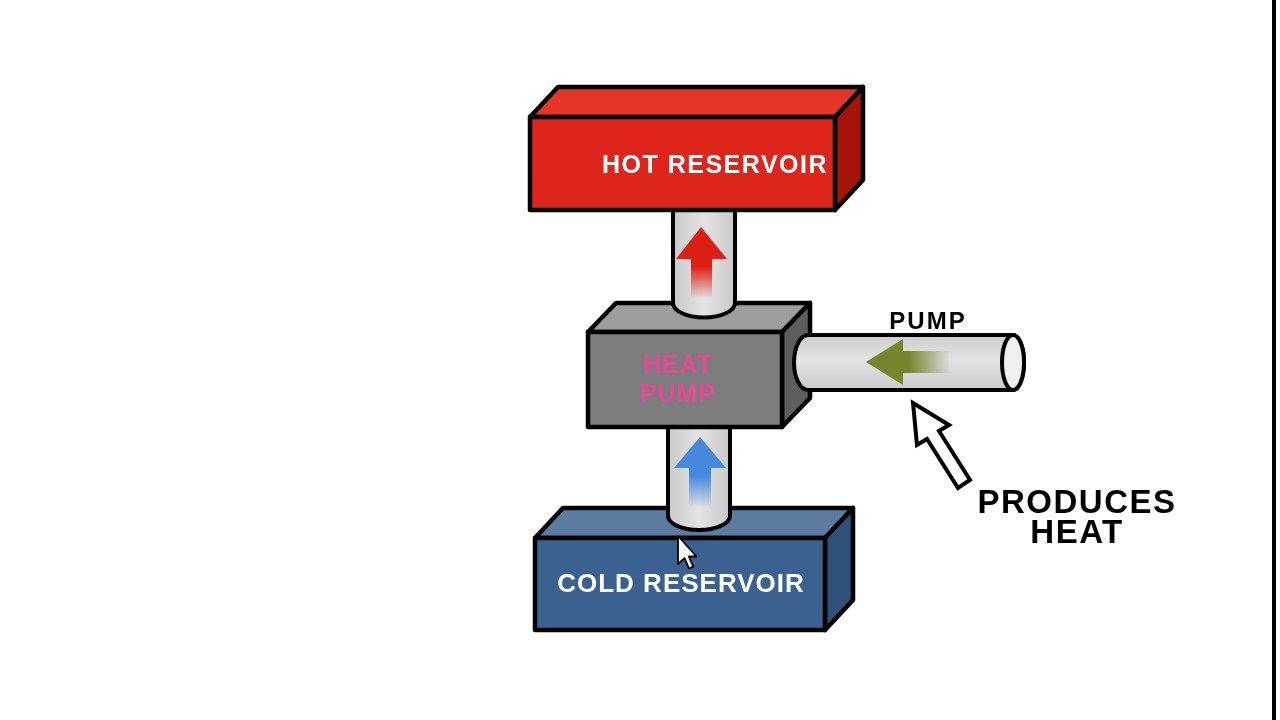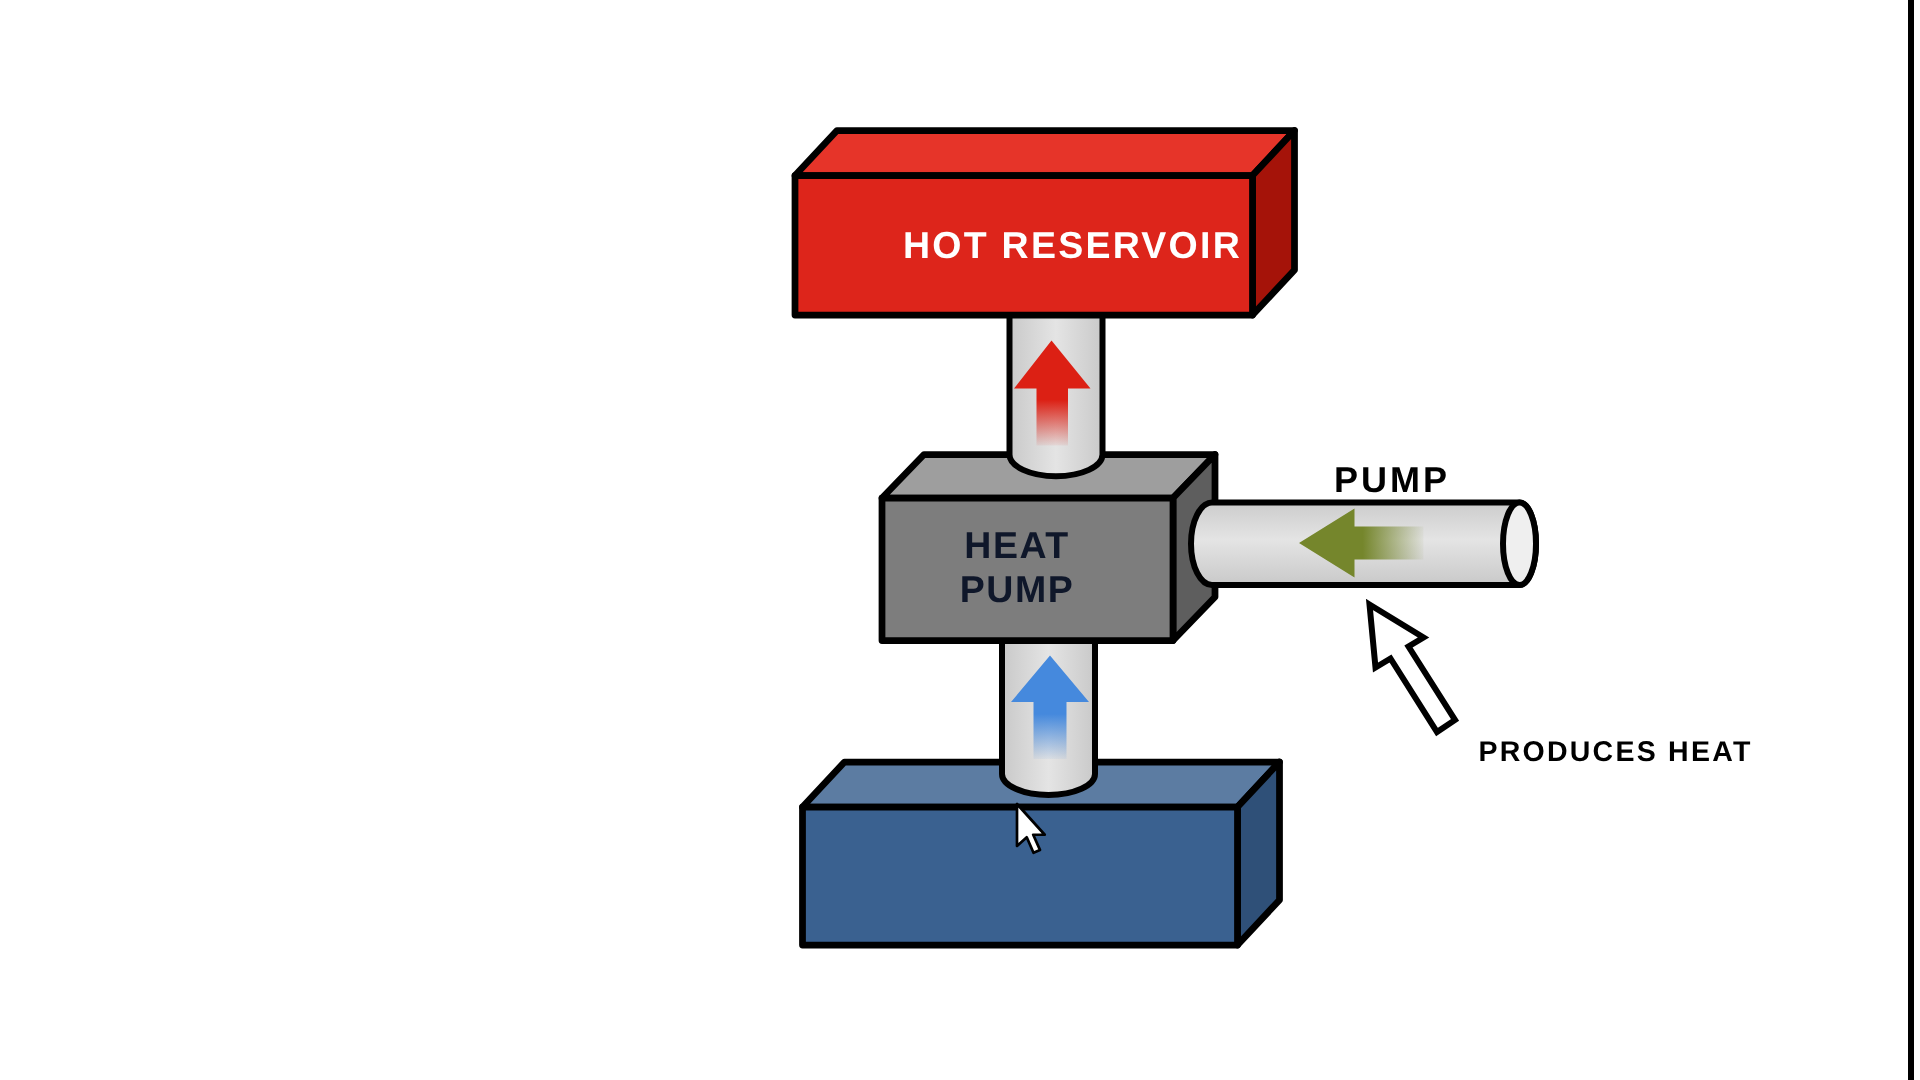--- a/index.html
+++ b/index.html
@@ -31,36 +31,36 @@
   }
   .label-hot {
     left: 532px; top: 149px; width: 302px;
     font-size: 25px; line-height: 30px; letter-spacing: 1.5px;
     color: #ffffff;
     margin-left: 32px;
   }
   .label-heatpump {
     left: 588px; top: 350px; width: 180px;
     font-size: 25px; line-height: 29px; letter-spacing: 1px;
-    color: #0f172a;
+    color: #ec4899;
     white-space: pre-line;
   }
   .label-cold {
     left: 537px; top: 568px; width: 288px;
     font-size: 26px; line-height: 30px; letter-spacing: 1px;
     color: #ffffff;
   }
   .label-work {
     left: 858px; top: 307px; width: 140px;
     font-size: 24px; line-height: 28px; letter-spacing: 2px;
     color: #000000;
   }
   .label-produces {
     left: 946px; top: 487px; width: 262px;
-    font-size: 19px; line-height: 30px; letter-spacing: 1.5px;
+    font-size: 33px; line-height: 30px; letter-spacing: 1.5px;
     color: #000000;
   }
   .right-edge-line {
     position: absolute;
     left: 1272px; top: 0; width: 4px; height: 720px;
     background: #000000;
   }
 </style>
 </head>
 <body>
@@ -125,17 +125,18 @@
     </g>
 
     <polygon points="913,403 949,425 939,431 970,480 958,488 927,439 917,445" stroke="#000000" stroke-width="4" stroke-linejoin="miter" fill="#ffffff"></polygon>
 
     <polygon points="678,536 678,564 684.5,558.2 689,568.5 693.3,566.6 688.8,556.5 696.5,556.5" fill="#ffffff" stroke="#000000" stroke-width="1.8" stroke-linejoin="round"></polygon>
   </svg>
 
   <div class="label label-hot">HOT RESERVOIR</div>
   <div class="label label-heatpump">HEAT
 PUMP</div>
+  <div class="label label-cold">COLD RESERVOIR</div>
   <div class="label label-work">PUMP</div>
   <div class="label label-produces">PRODUCES HEAT</div>
 
   <div class="right-edge-line"></div>
 </div>
 
 </body></html>

